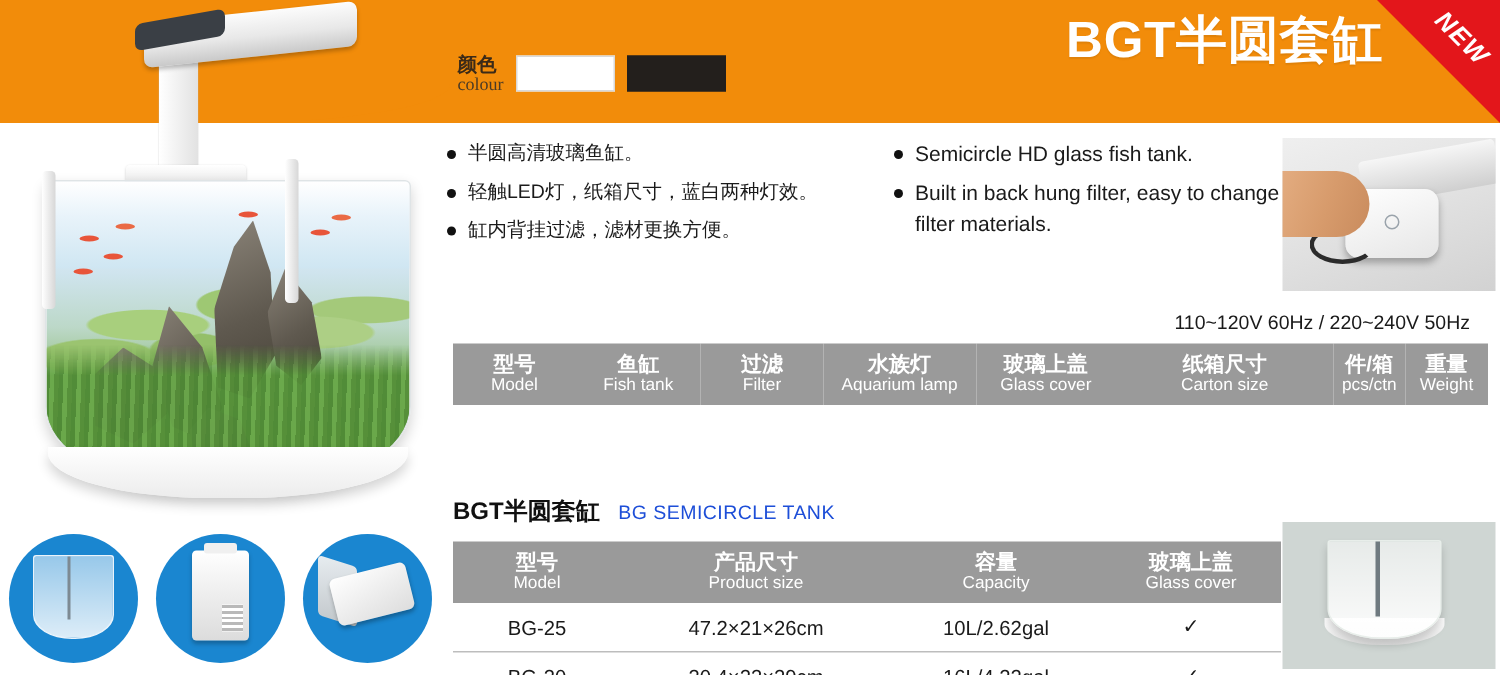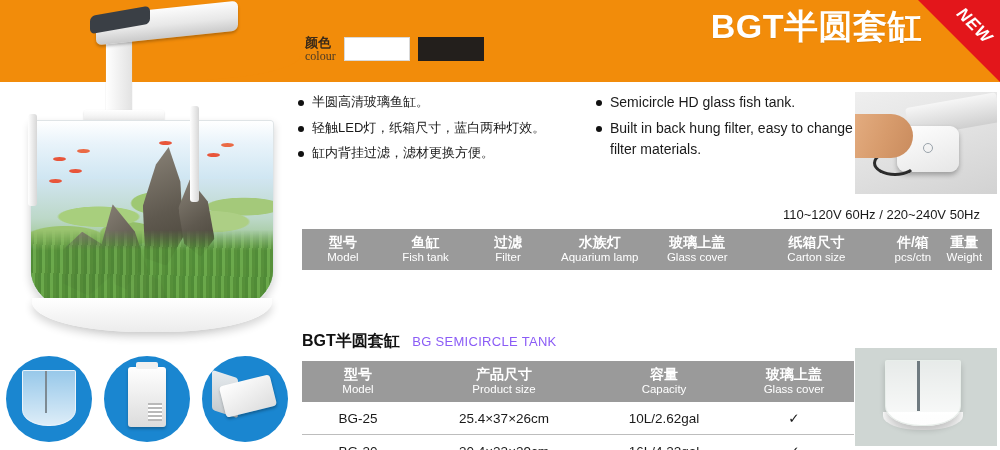--- a/index.html
+++ b/index.html
@@ -176,21 +176,21 @@
   }
   .tbl tbody tr:last-child td { border-bottom: 1px solid #bdbdbd; }
   .chk { font-size: 15px; color:#1a1a1a; }
 
   #tbl-main { left: 302px; top: 229px; width: 690px; }
   #tbl-sub  { left: 302px; top: 361px; width: 552px; }
 
   
   .sec-head { position: absolute; left: 302px; top: 331px; }
   .sec-head .cn { font-size: 16px; font-weight: 800; color:#111; }
-  .sec-head .en { font-size: 13px; color:#8b5cf6; margin-left: 8px; letter-spacing: .3px; }
+  .sec-head .en { font-size: 13px; color:#1d4ed8; margin-left: 8px; letter-spacing: .3px; }
 
   
   .circles { position: absolute; left: 2px; top: 352px; width: 290px; height: 96px; }
   .circ { position: absolute; width: 86px; height: 86px; border-radius: 50%; background: #1a86d0; overflow: hidden; }
   .c1 { left: 4px;  top: 4px; }
   .c2 { left: 102px; top: 4px; }
   .c3 { left: 200px; top: 4px; }
   .mini-tank { position:absolute; left: 16px; top: 14px; width: 54px; height: 56px;
       background: linear-gradient(180deg, rgba(255,255,255,.55), rgba(255,255,255,.85));
       border: 1.5px solid #e9f3fb; border-radius: 2px 2px 26px 26px / 2px 2px 16px 16px; }
@@ -355,21 +355,21 @@
         </th>
         <th style="width:120px">
           <span class="cn">玻璃上盖</span>
           <span class="en">Glass cover</span>
         </th>
       </tr>
     </thead>
     <tbody>
       <tr>
         <td>BG-25</td>
-        <td>25.4×37×26cm</td>
+        <td>47.2×21×26cm</td>
         <td>10L/2.62gal</td>
         <td class="chk">✓</td>
       </tr>
       <tr>
         <td>BG-30</td>
         <td>30.4×23×29cm</td>
         <td>16L/4.22gal</td>
         <td class="chk">✓</td>
       </tr>
     </tbody>

